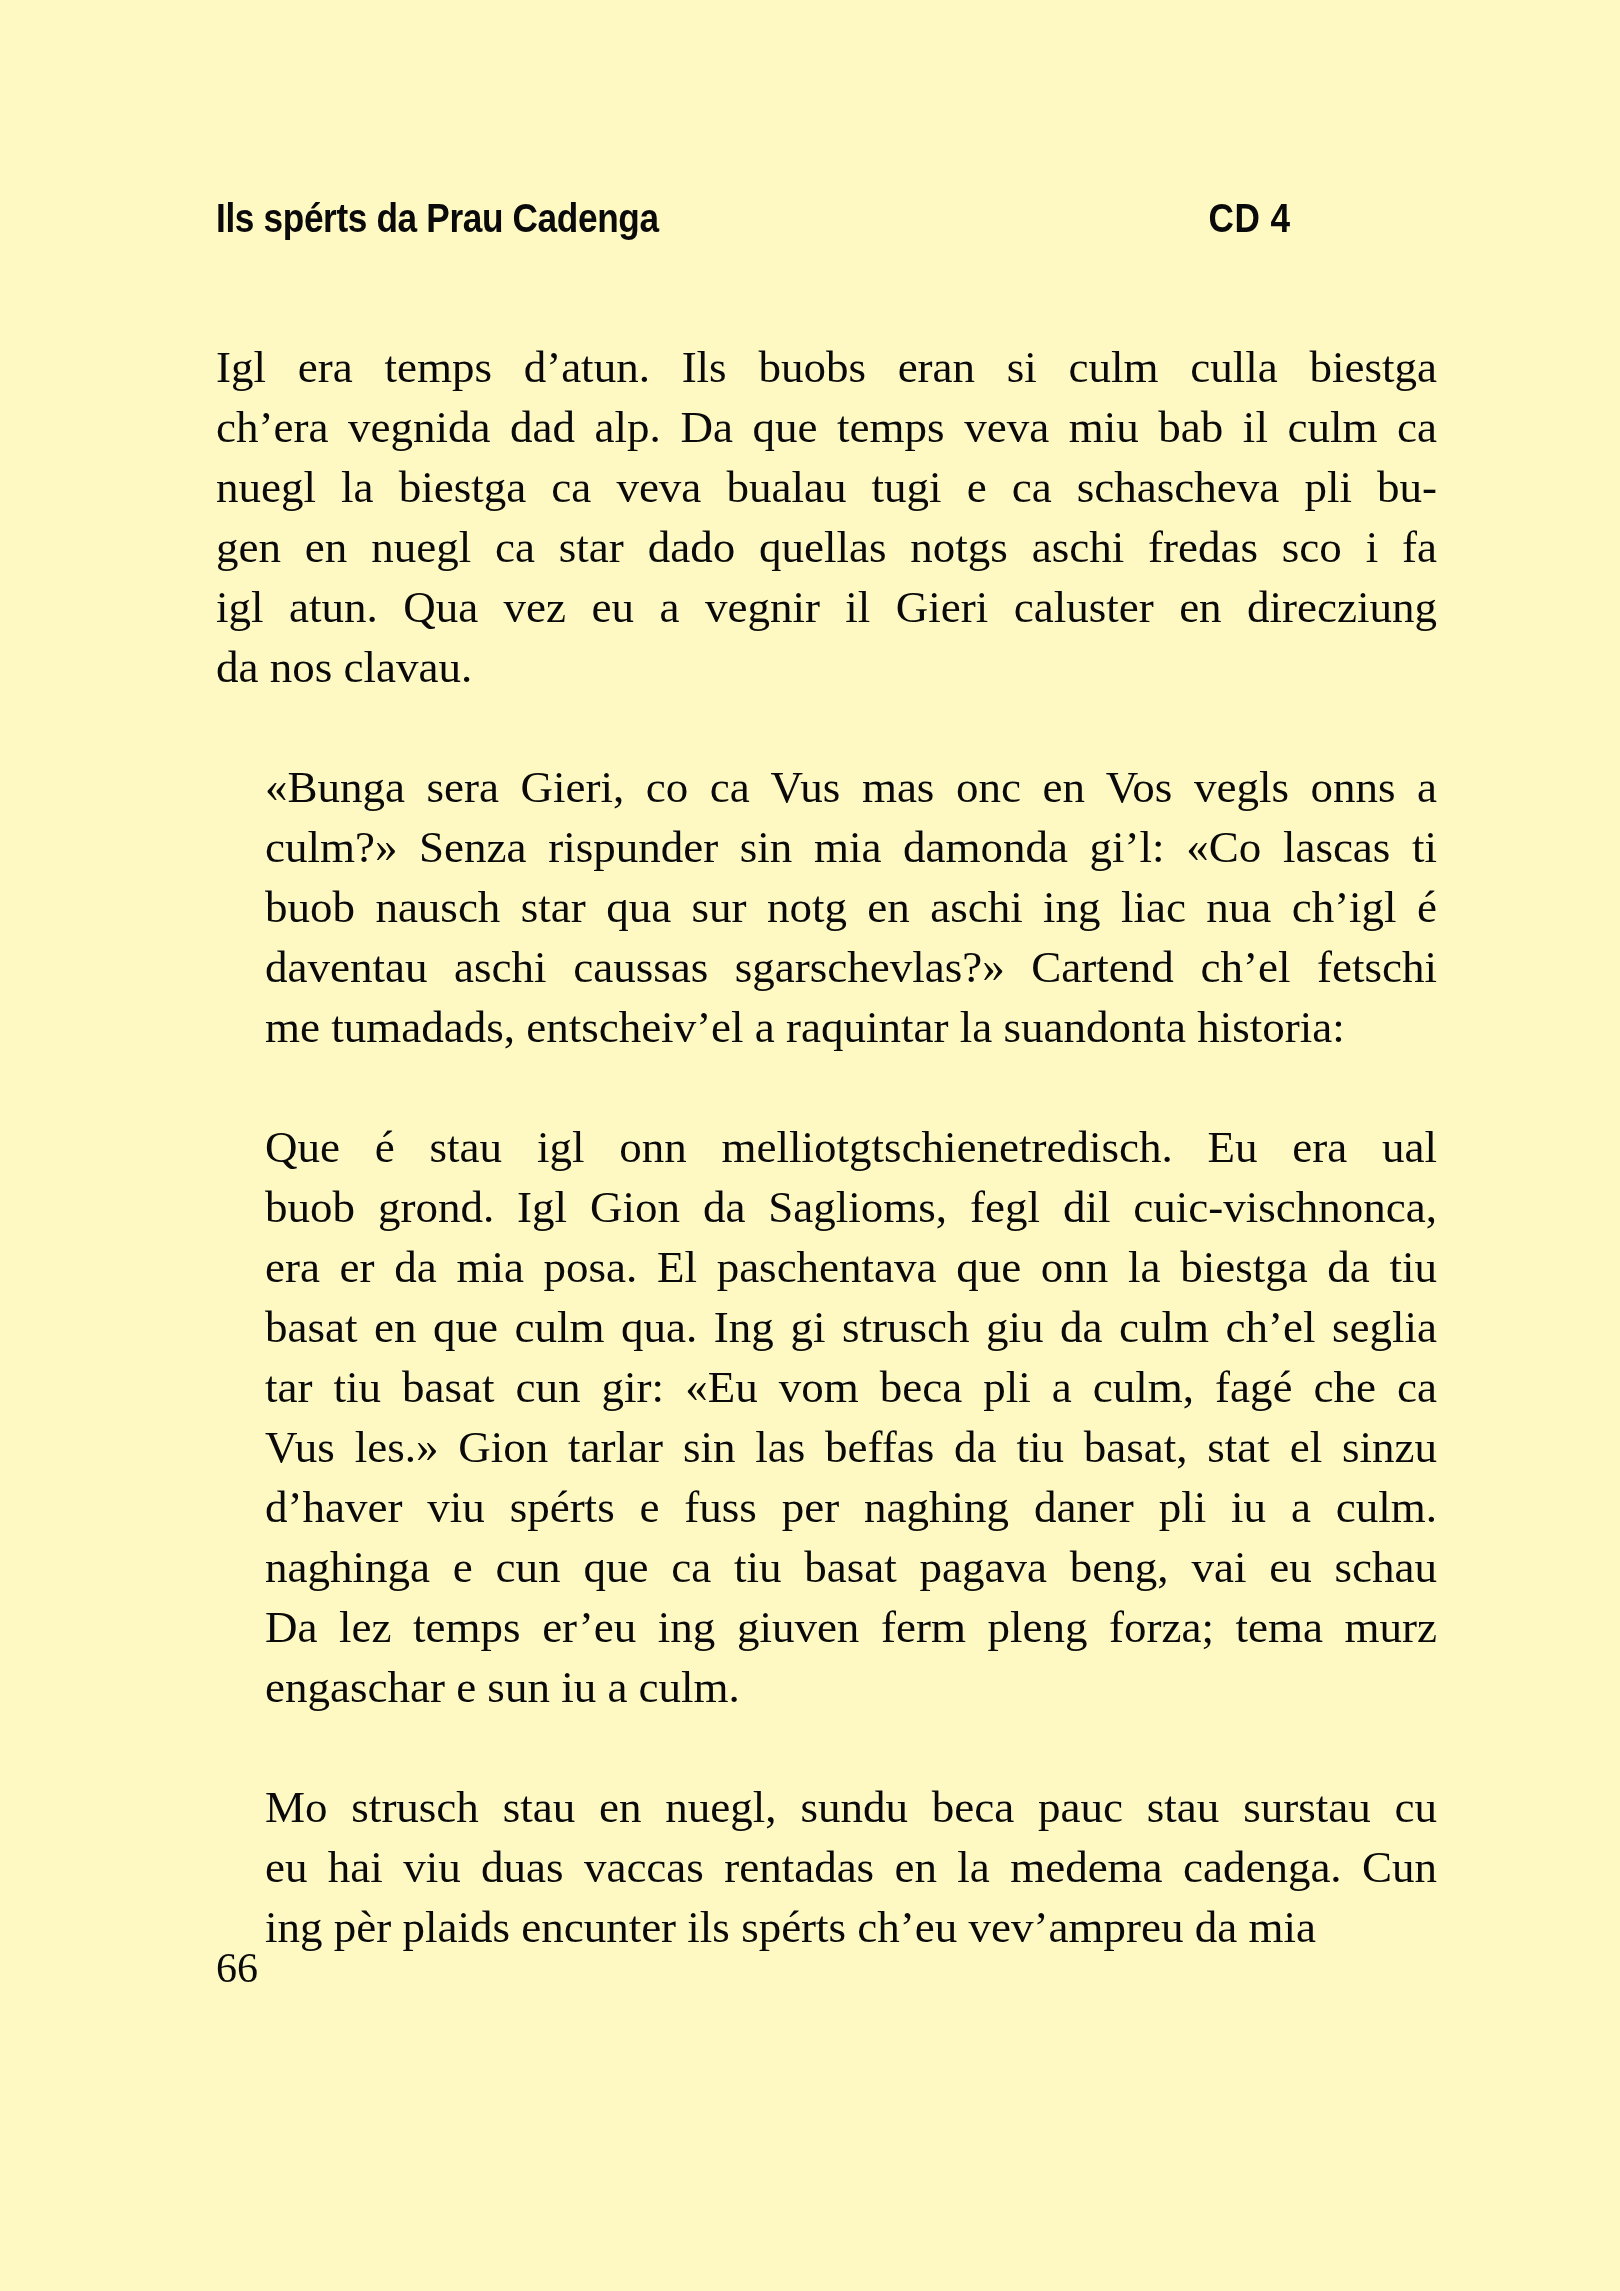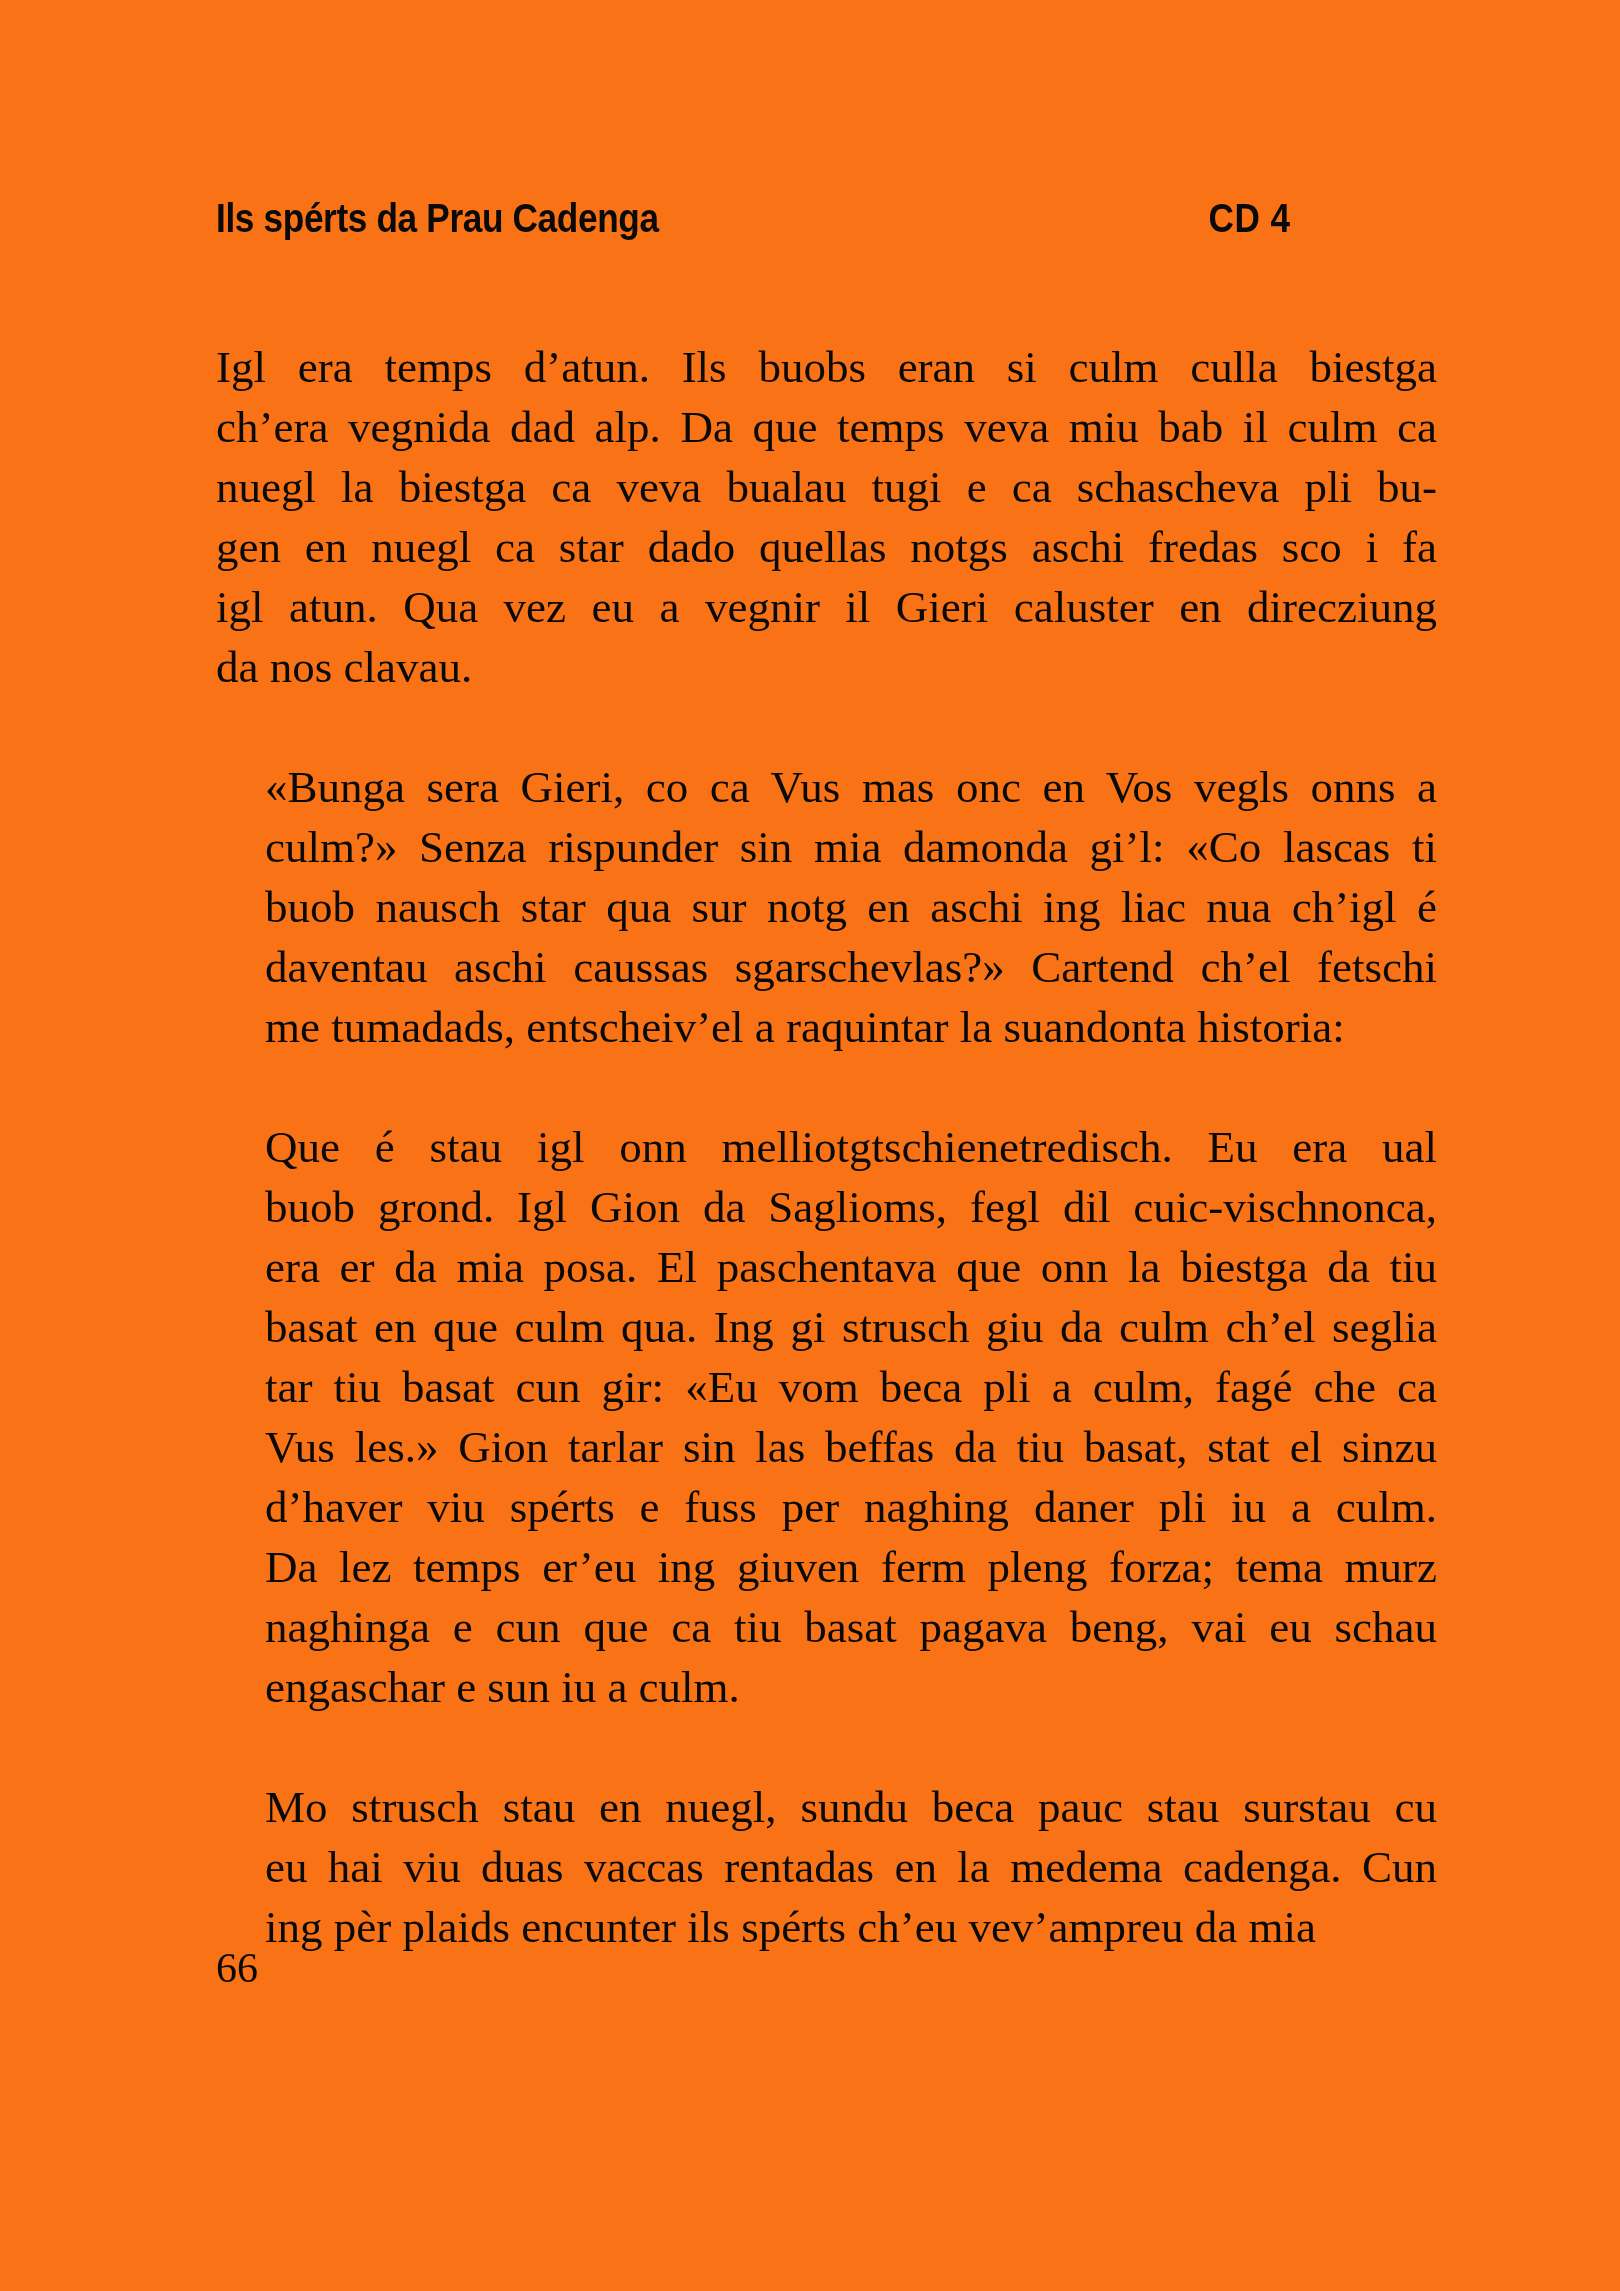--- a/index.html
+++ b/index.html
@@ -5,21 +5,21 @@
   html, body {
     margin: 0;
     padding: 0;
     background: #ffffff;
   }
 
   .page {
     position: relative;
     width: 1620px;
     height: 2291px;
-    background: #f97316;
+    background: #fef9c3;
     margin: 0 auto;
     overflow: hidden;
     box-sizing: border-box;
   }
 
   
   .running-head {
     position: absolute;
     left: 216px;
     right: 216px;
@@ -131,22 +131,22 @@
         <span class="line last">me tumadads, entscheiv’el a raquintar la suandonta historia:</span>
       </p>
       <p class="para indent">
         <span class="line indent">Que é stau igl onn melliotgtschienetredisch. Eu era ual</span>
         <span class="line">buob grond. Igl Gion da Saglioms, fegl dil cuic-vischnonca,</span>
         <span class="line">era er da mia posa. El paschentava que onn la biestga da tiu</span>
         <span class="line">basat en que culm qua. Ing gi strusch giu da culm ch’el seglia</span>
         <span class="line">tar tiu basat cun gir: «Eu vom beca pli a culm, fagé che ca</span>
         <span class="line">Vus les.» Gion tarlar sin las beffas da tiu basat, stat el sinzu</span>
         <span class="line">d’haver viu spérts e fuss per naghing daner pli iu a culm.</span>
+        <span class="line">naghinga e cun que ca tiu basat pagava beng, vai eu schau</span>
         <span class="line">Da lez temps er’eu ing giuven ferm pleng forza; tema murz</span>
-        <span class="line">naghinga e cun que ca tiu basat pagava beng, vai eu schau</span>
         <span class="line last">engaschar e sun iu a culm.</span>
       </p>
       <p class="para indent">
         <span class="line indent">Mo strusch stau en nuegl, sundu beca pauc stau surstau cu</span>
         <span class="line">eu hai viu duas vaccas rentadas en la medema cadenga. Cun</span>
         <span class="line last">ing pèr plaids encunter ils spérts ch’eu vev’ampreu da mia</span>
       </p>
     </div>
 
   <div class="folio">66</div>

